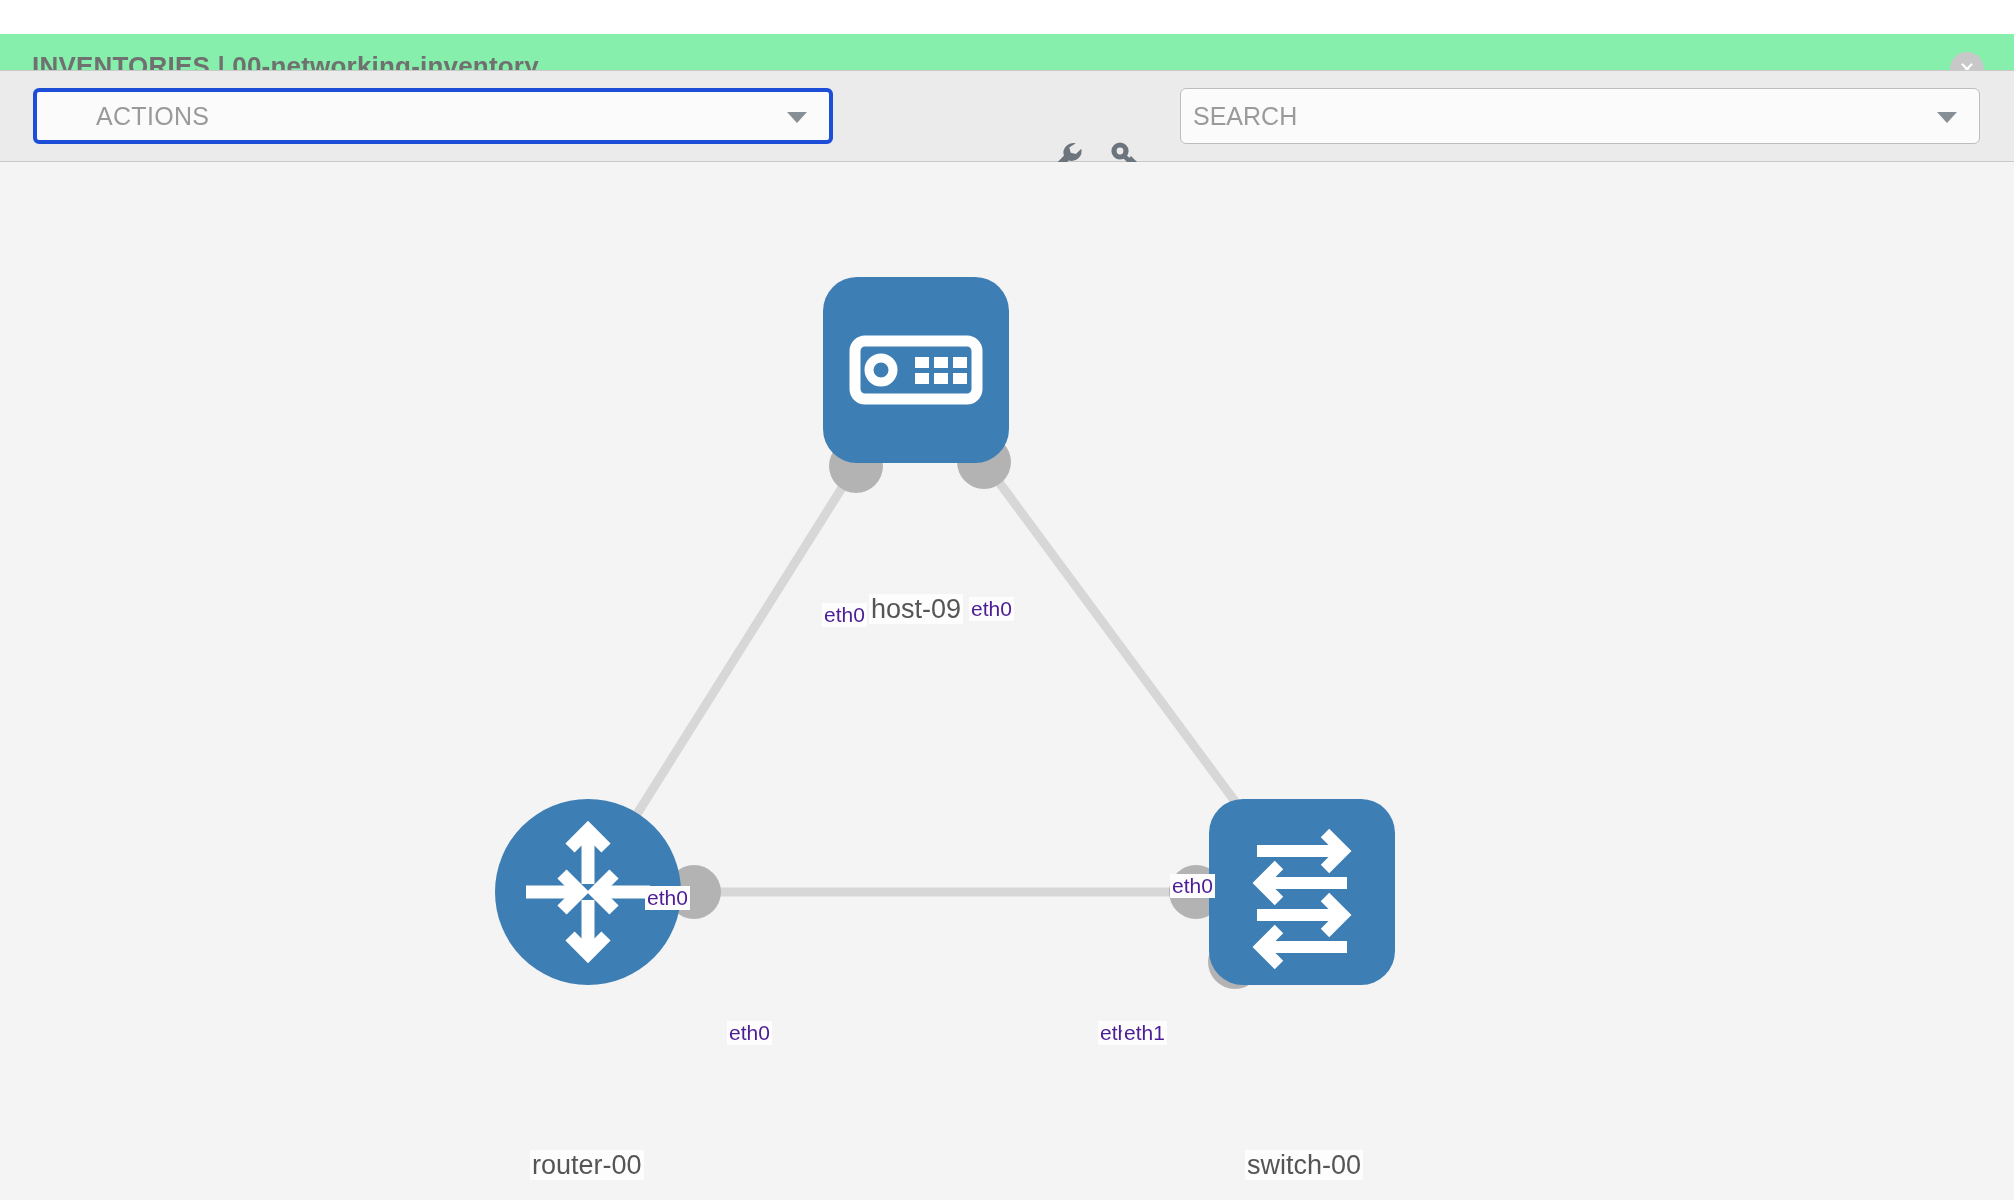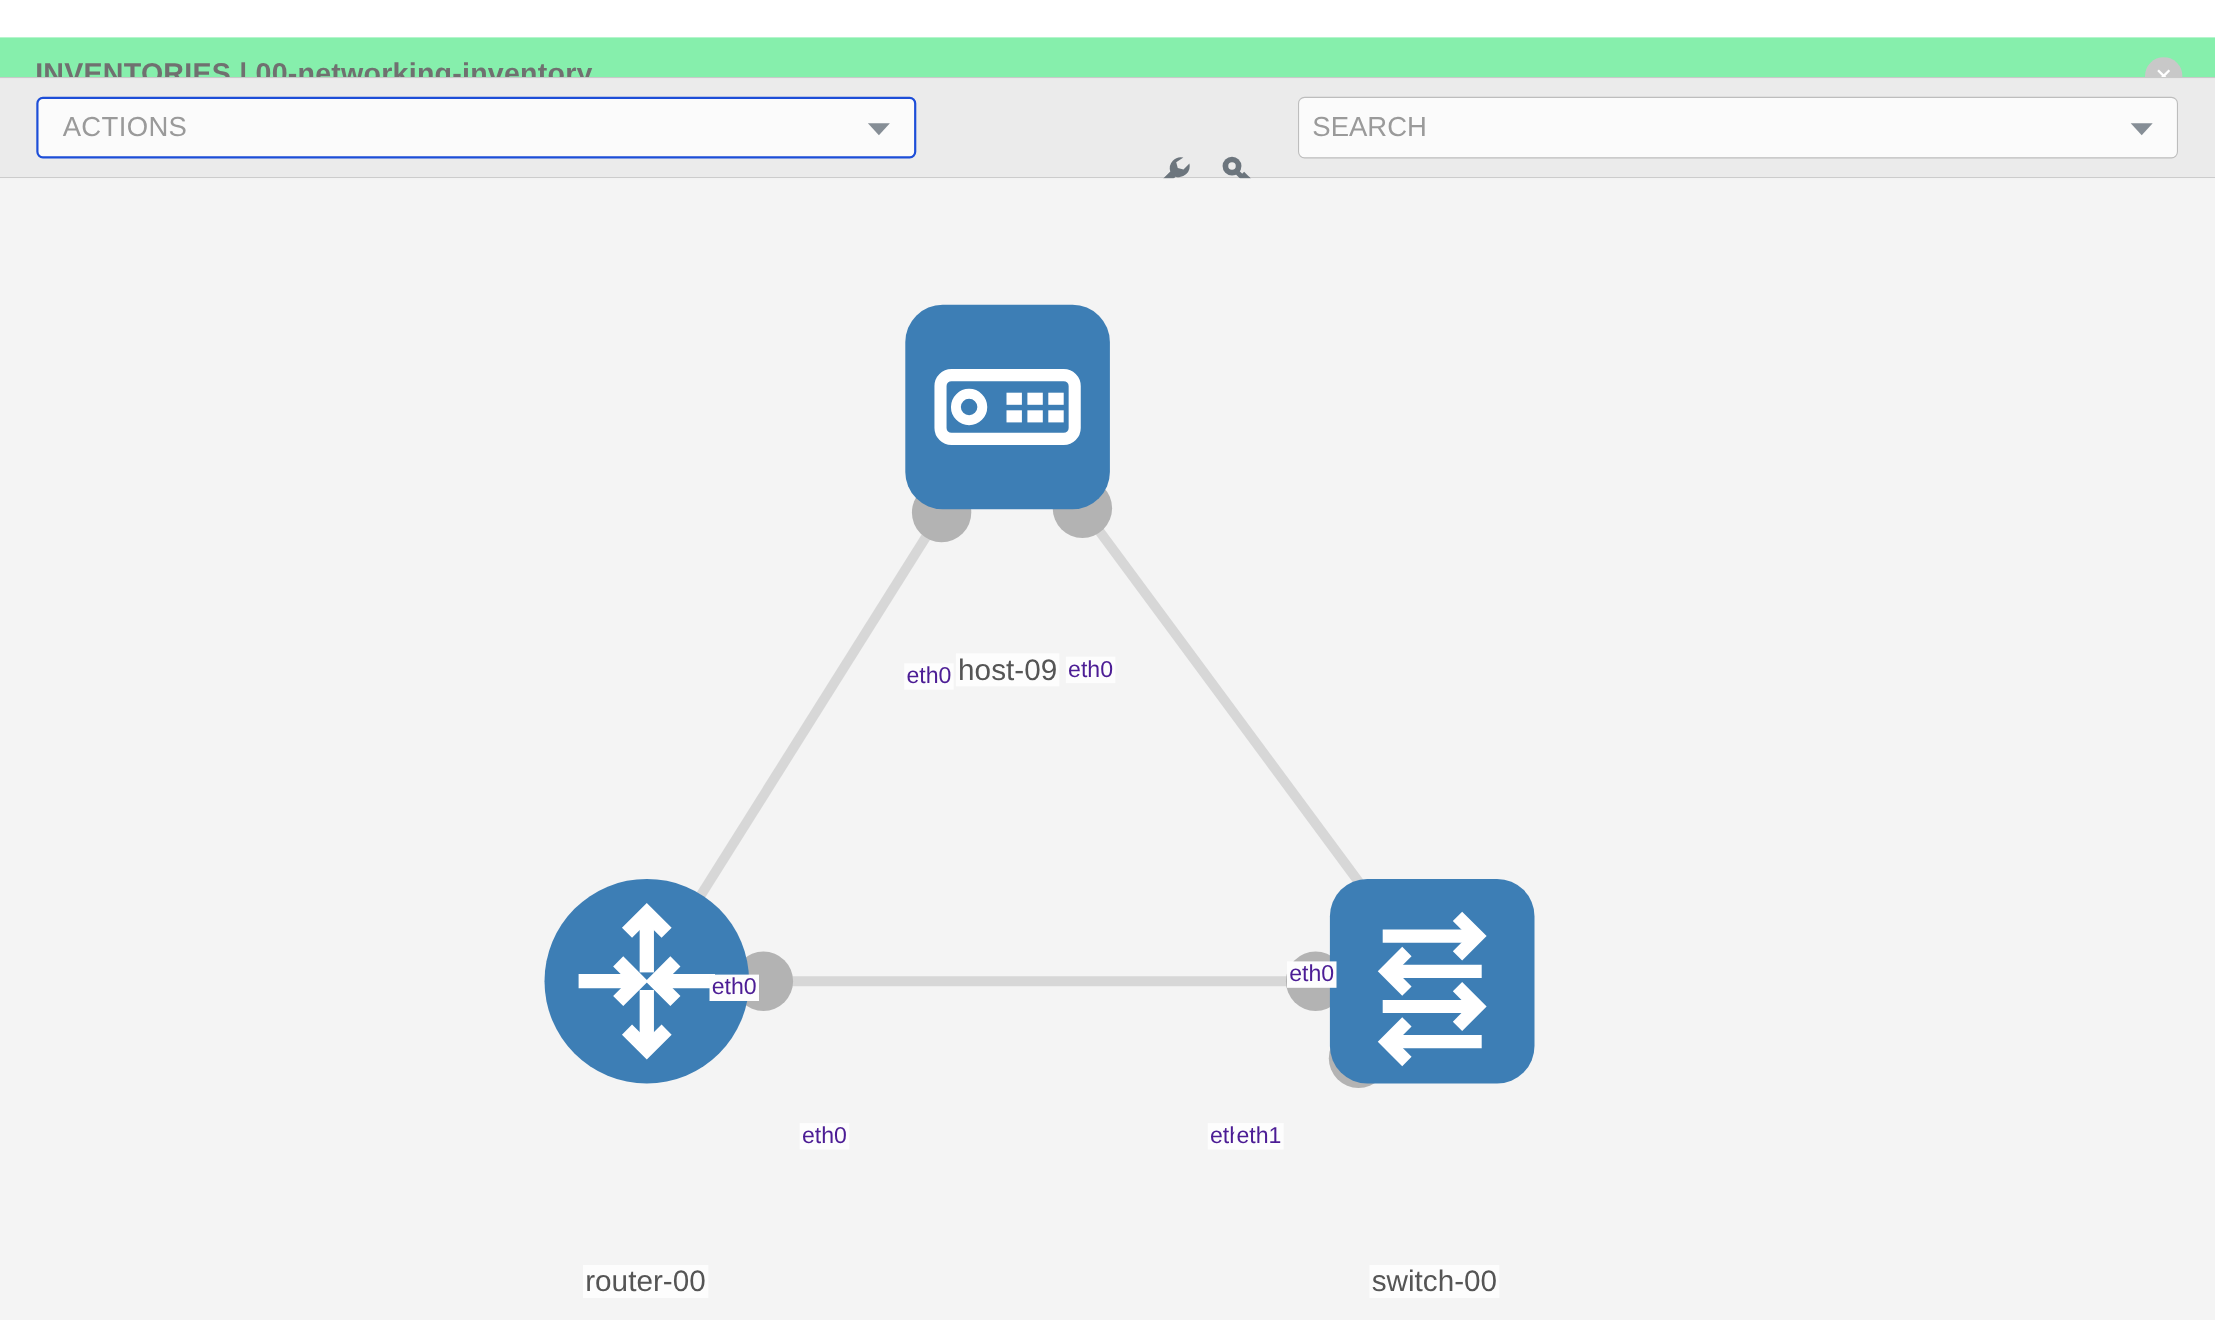--- a/index.html
+++ b/index.html
@@ -63,25 +63,26 @@
     display: flex;
     align-items: center;
   }
   .actions-select {
     position: absolute;
     left: 33px;
     top: 17px;
     width: 800px;
     height: 56px;
     background: #fbfbfb;
-    border: 2px solid #1d4ed8;
+    border: 4px solid #1d4ed8;
     border-radius: 6px;
     display: flex;
     align-items: center;
     cursor: pointer;
+    padding-left: 37px;
   }
   .actions-select .label {
     margin-left: 22px;
     font-size: 25px;
     color: #9a9a9a;
     letter-spacing: 0.3px;
   }
   .caret {
     position: absolute;
     right: 22px;

